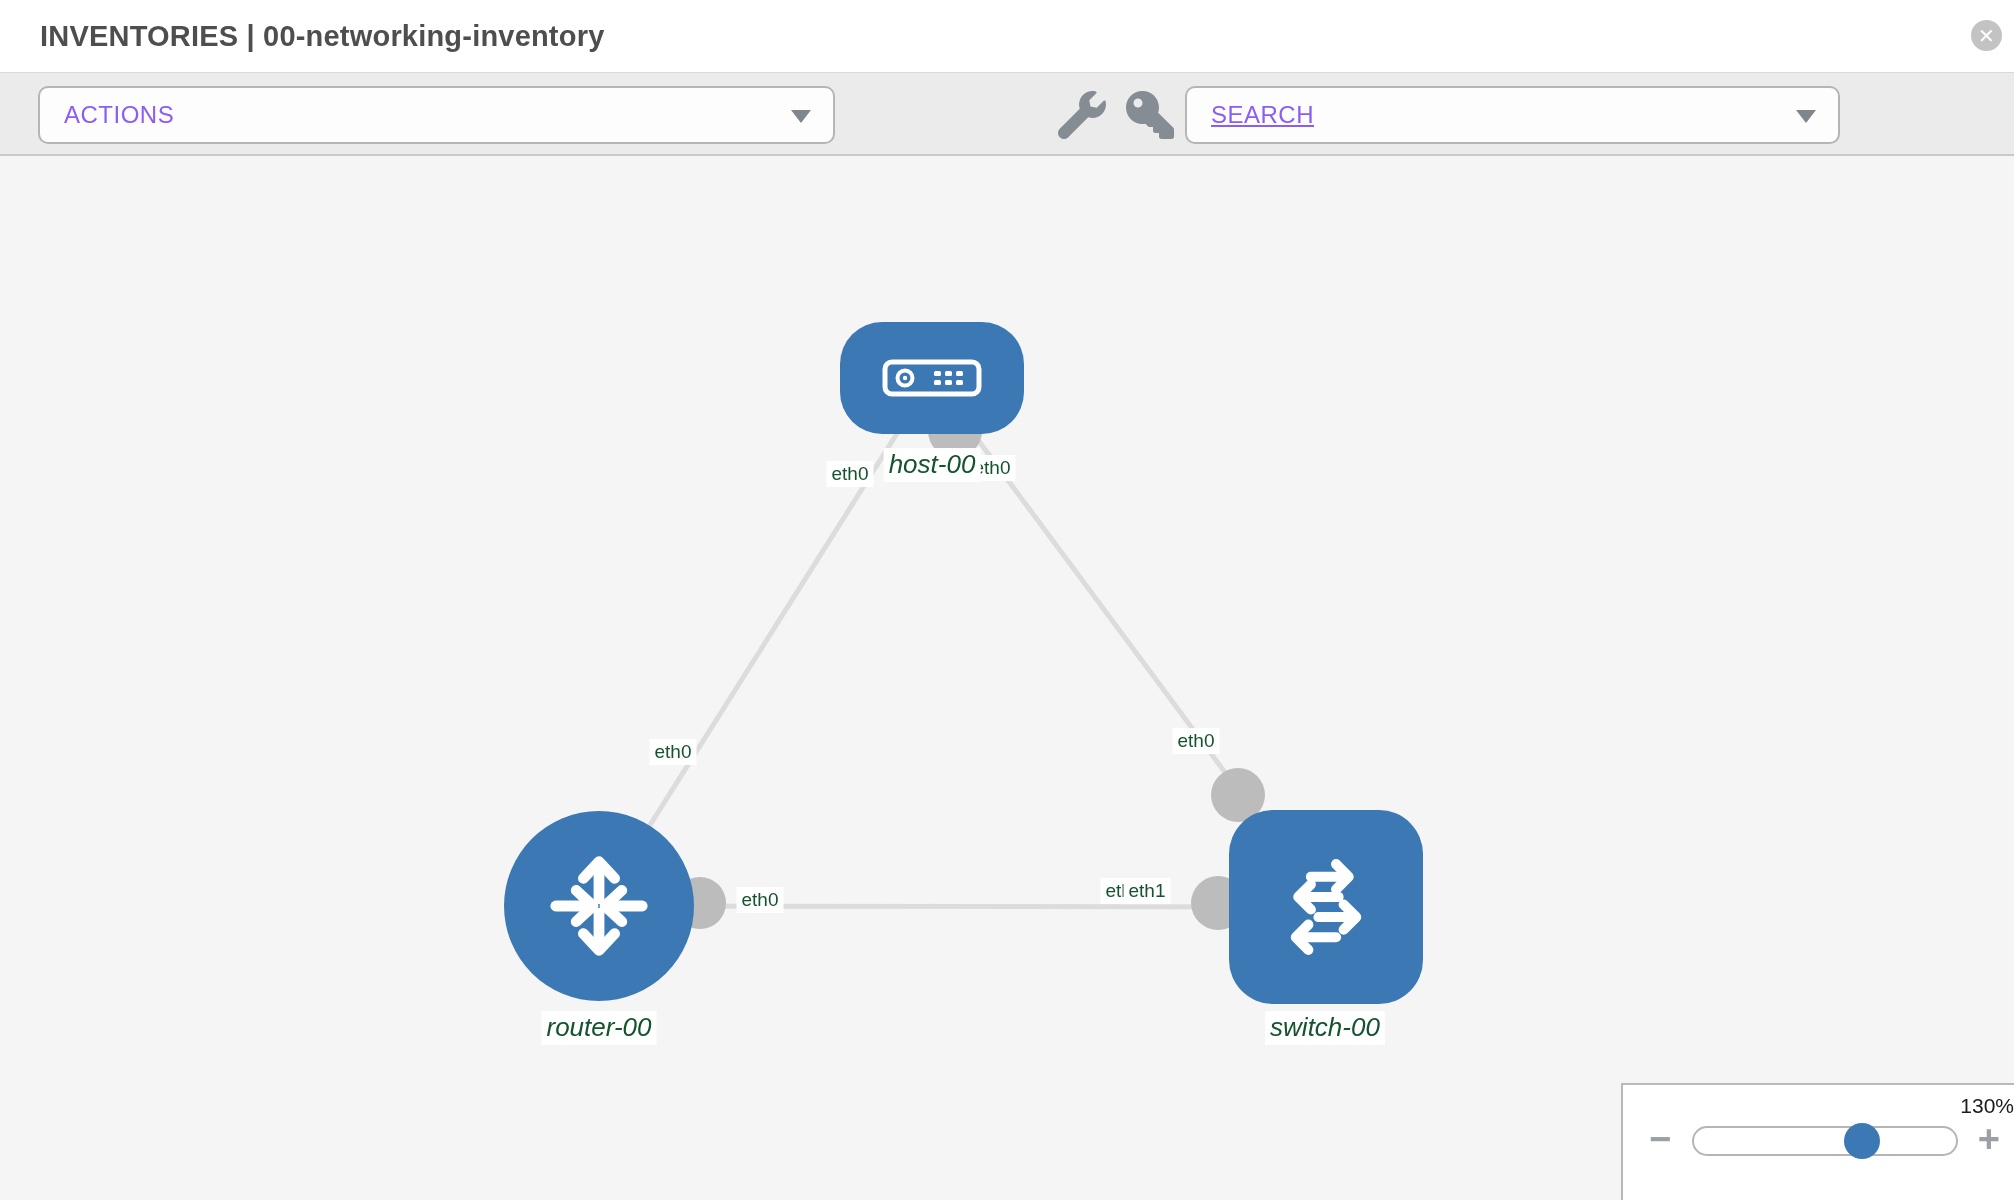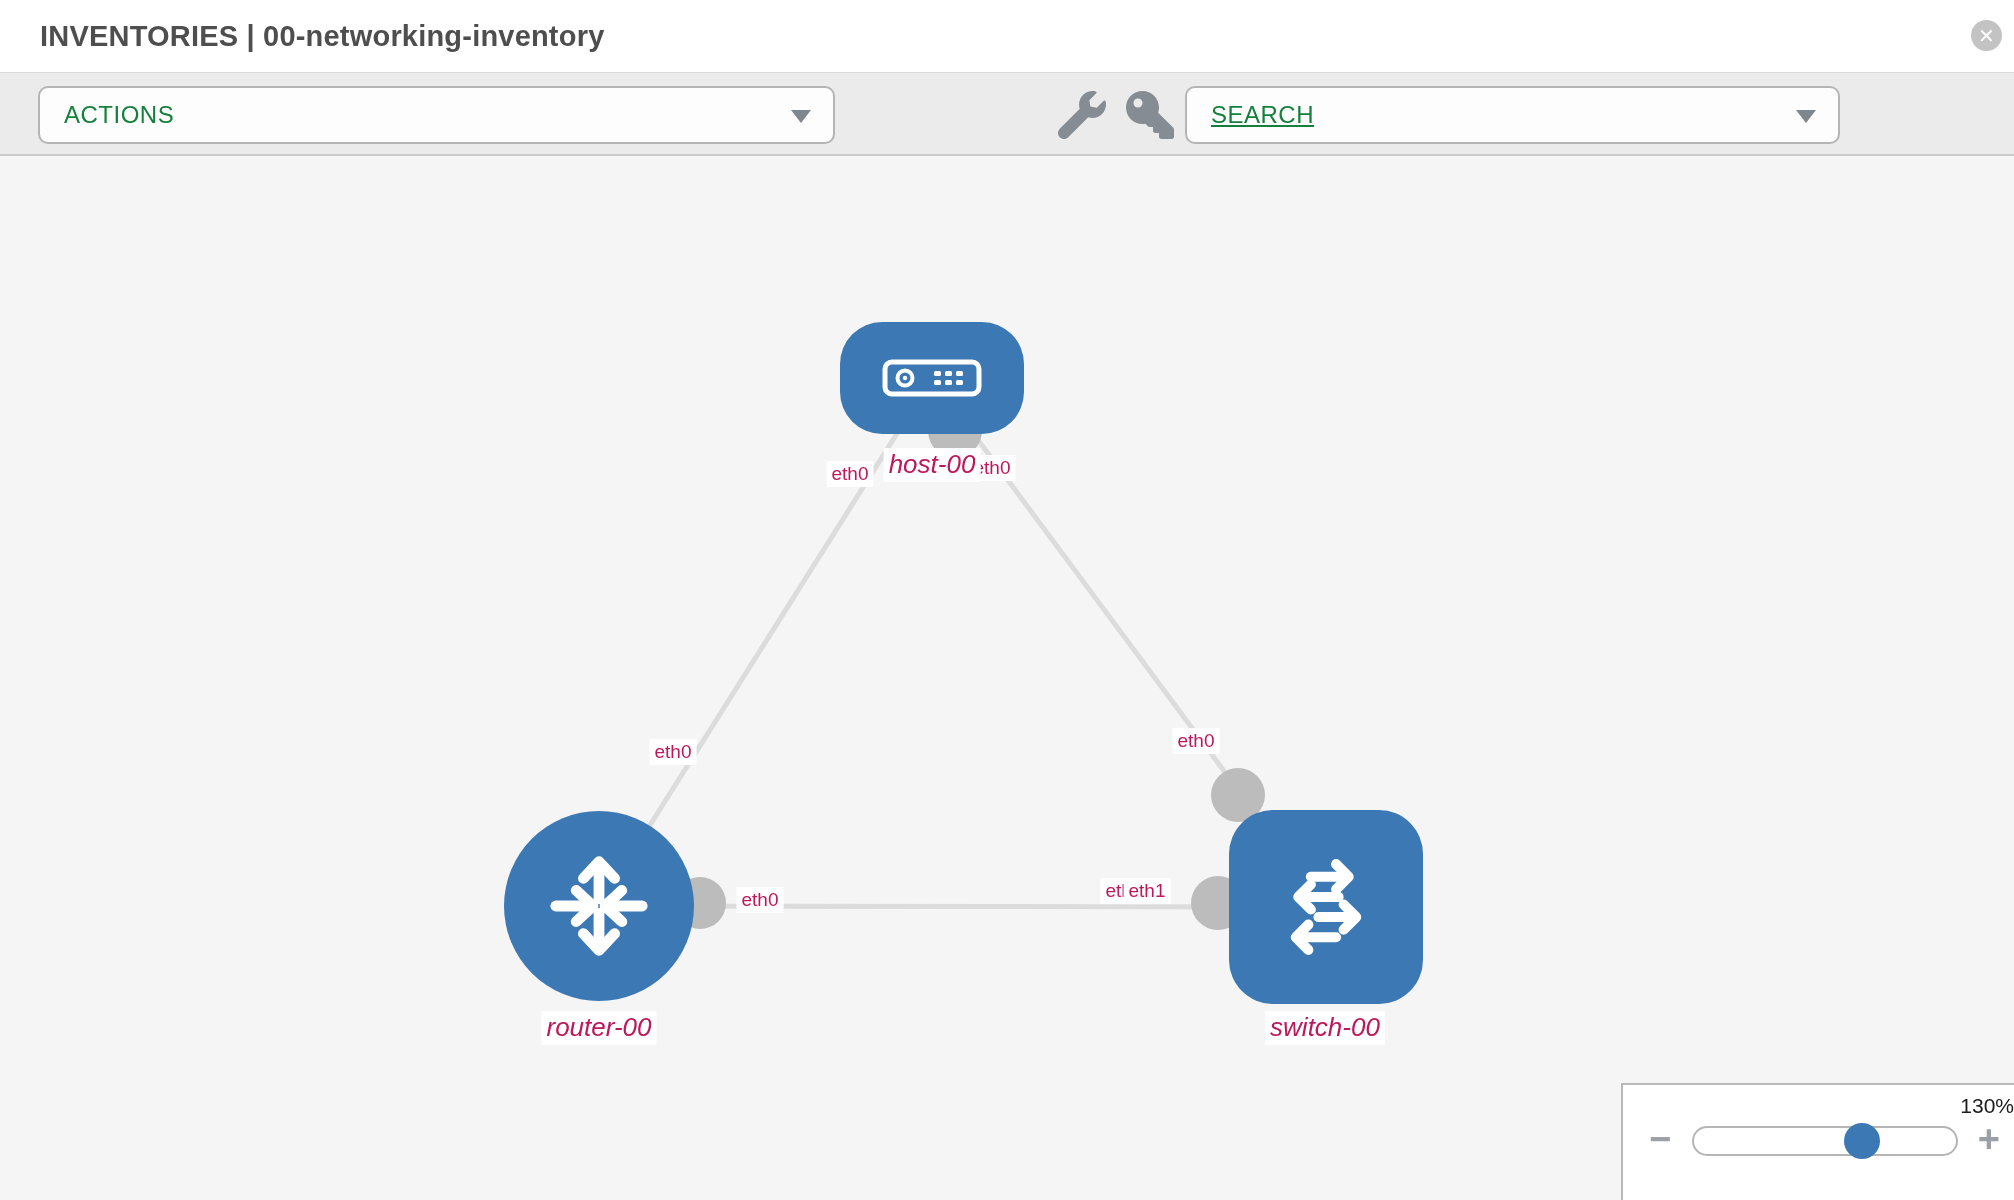--- a/index.html
+++ b/index.html
@@ -21,21 +21,21 @@
 
   
   .toolbar {
     position: relative; width: 100%; height: 84px; background: #ebebeb;
     border-top: 1px solid #d9d9d9; border-bottom: 2px solid #c9c9c9;
   }
   .select-box {
     position: absolute; top: 13px; height: 58px; background: #fdfdfd;
     border: 2px solid #b5b5b5; border-radius: 10px;
     display: flex; align-items: center; padding: 0 24px;
-    font-size: 24px; color: #15803d; letter-spacing: 0.5px; cursor: pointer;
+    font-size: 24px; color: #8b5cf6; letter-spacing: 0.5px; cursor: pointer;
   }
   .actions-box { left: 38px; width: 797px; }
   .search-box { left: 1185px; width: 655px; text-decoration: underline; }
   .caret {
     position: absolute; right: 22px; top: 50%; margin-top: -5px;
     width: 0; height: 0; border-left: 10px solid transparent;
     border-right: 10px solid transparent; border-top: 13px solid #7f868c;
   }
   .tool-icon { position: absolute; top: 18px; width: 48px; height: 48px; cursor: pointer; }
   .wrench-icon { left: 1058px; }
@@ -47,21 +47,21 @@
   }
   .edges { position: absolute; left: 0; top: 0; z-index: 1; }
 
   .node { position: absolute; z-index: 3; background: #3c79b4; cursor: pointer;
           display: flex; align-items: center; justify-content: center; }
   .node-host   { left: 840px; top: 166px; width: 184px; height: 112px; border-radius: 42px; }
   .node-router { left: 504px; top: 655px; width: 190px; height: 190px; border-radius: 50%; }
   .node-switch { left: 1229px; top: 654px; width: 194px; height: 194px; border-radius: 44px; }
 
   .chip {
-    position: absolute; background: #ffffff; color: #be185d; white-space: nowrap;
+    position: absolute; background: #ffffff; color: #14532d; white-space: nowrap;
     padding: 2px 5px; line-height: 1.15; transform: translate(-50%, -50%); z-index: 4;
   }
   .chip-node { font-size: 26px; z-index: 5; font-style: italic; }
   .chip-if { font-size: 19px; }
   .chip-if-back { z-index: 4; }
   .chip-if-front { z-index: 5; }
 
   
   .zoom-panel {
     position: absolute; right: 0; bottom: 0; width: 393px; height: 117px;

